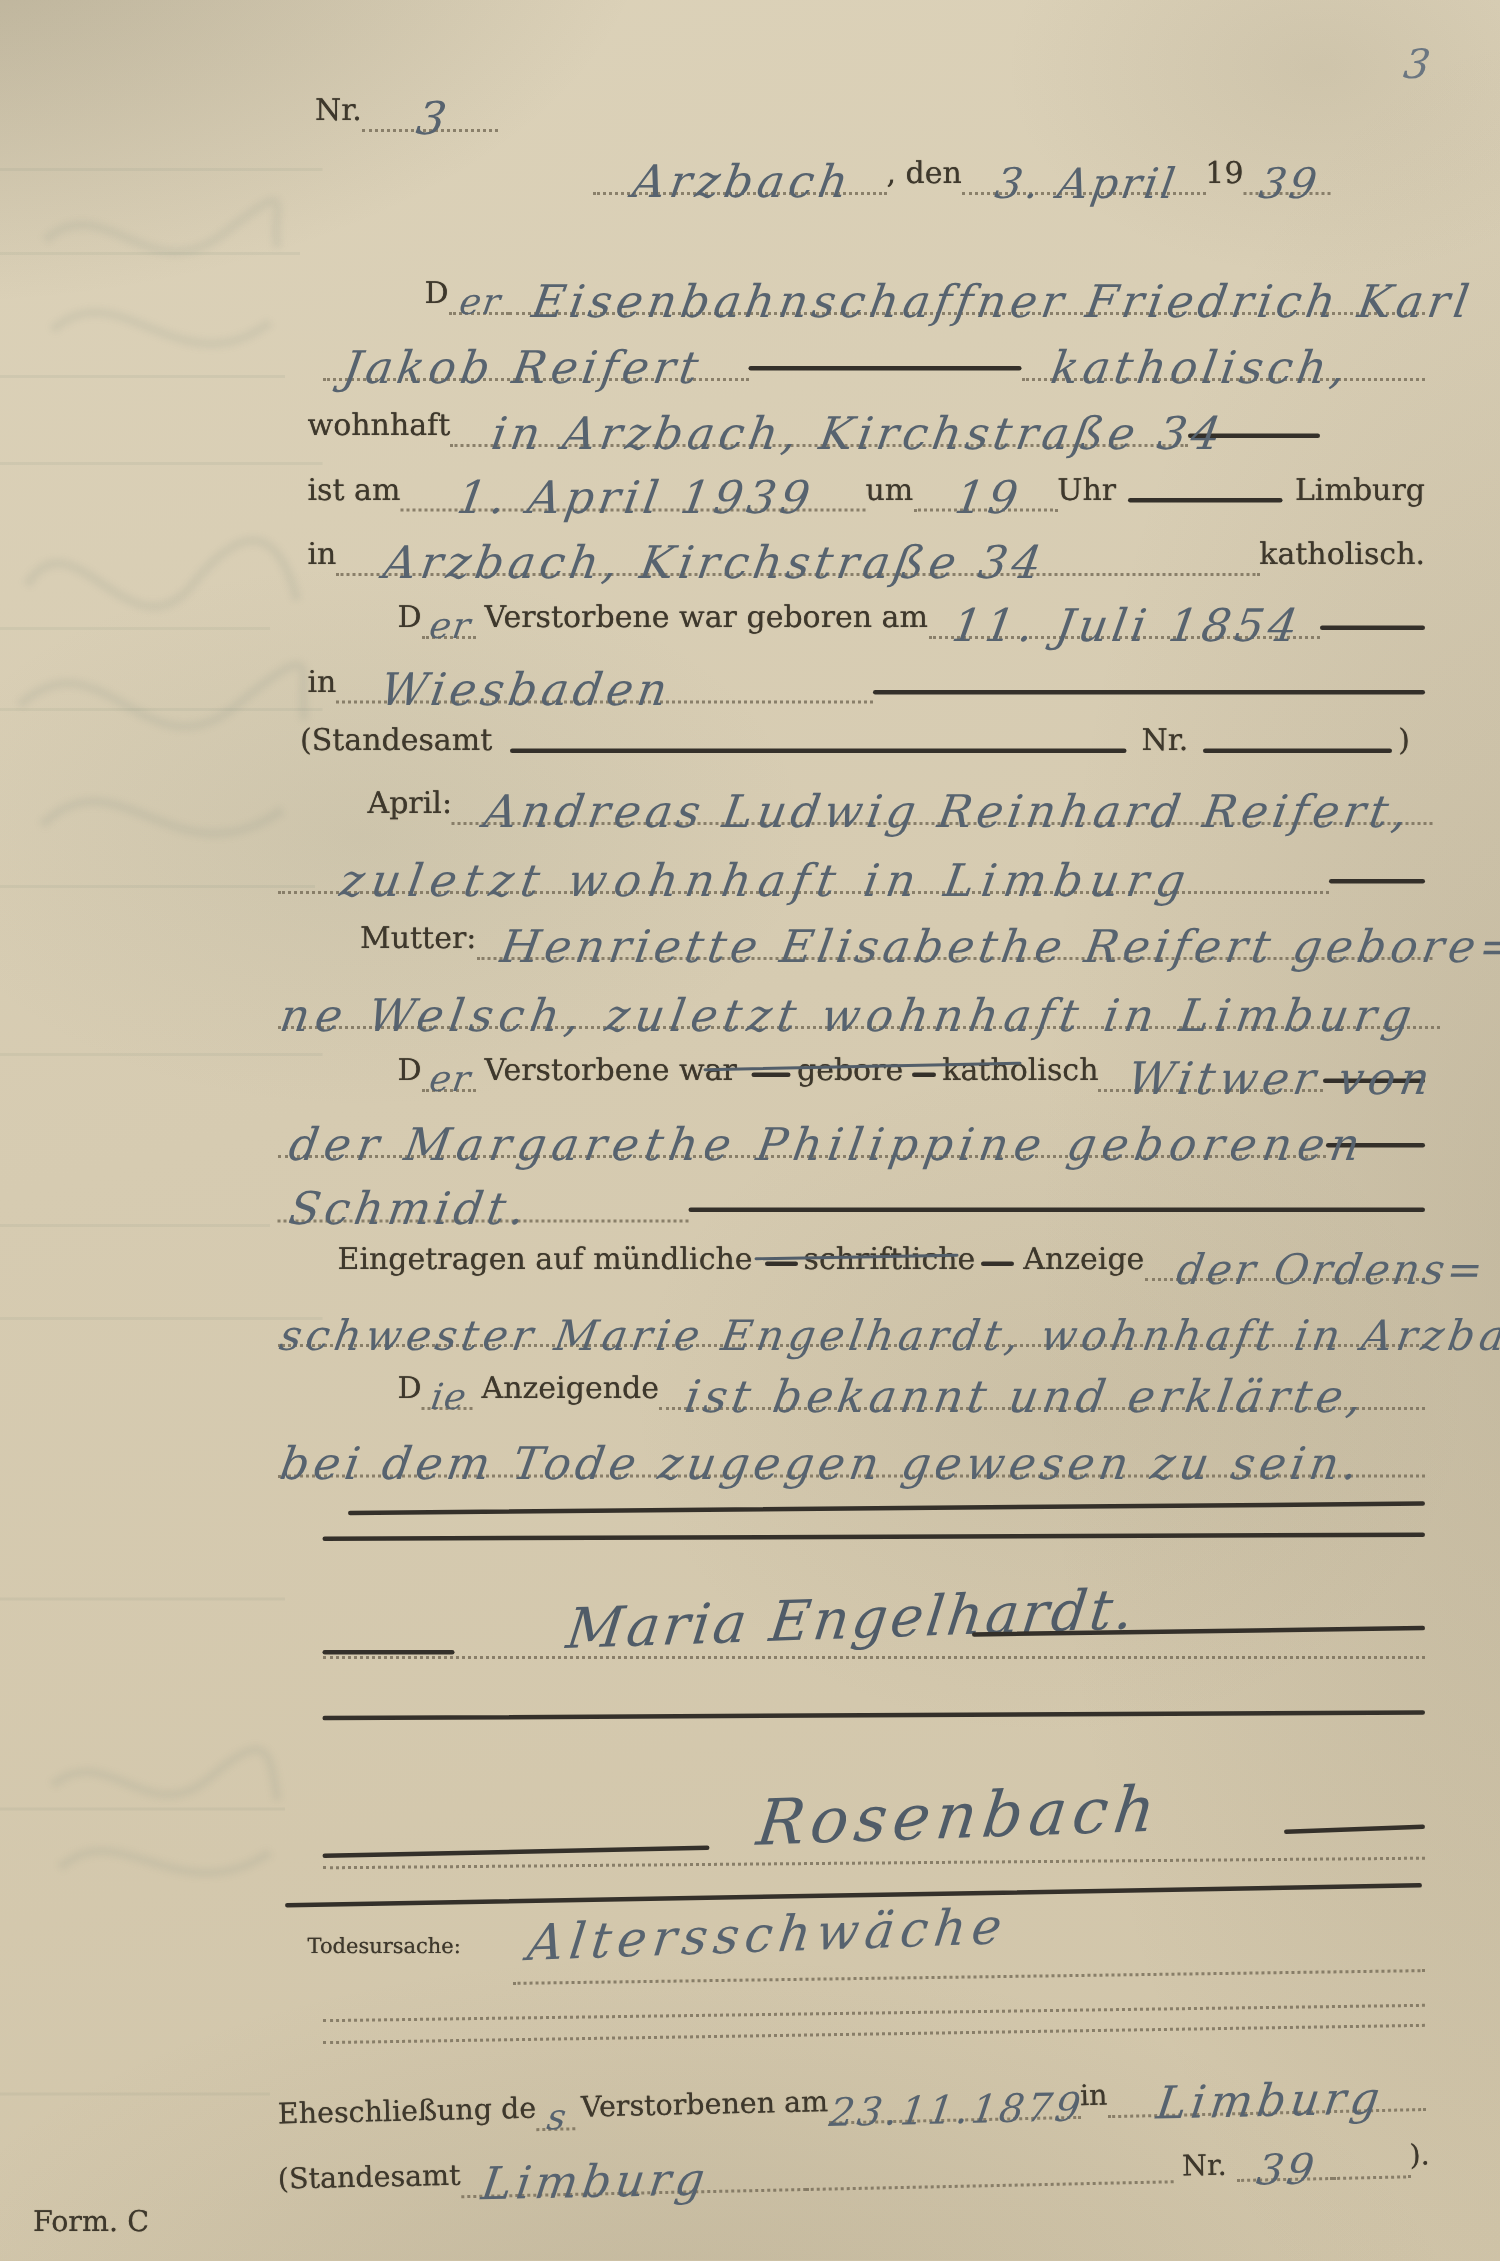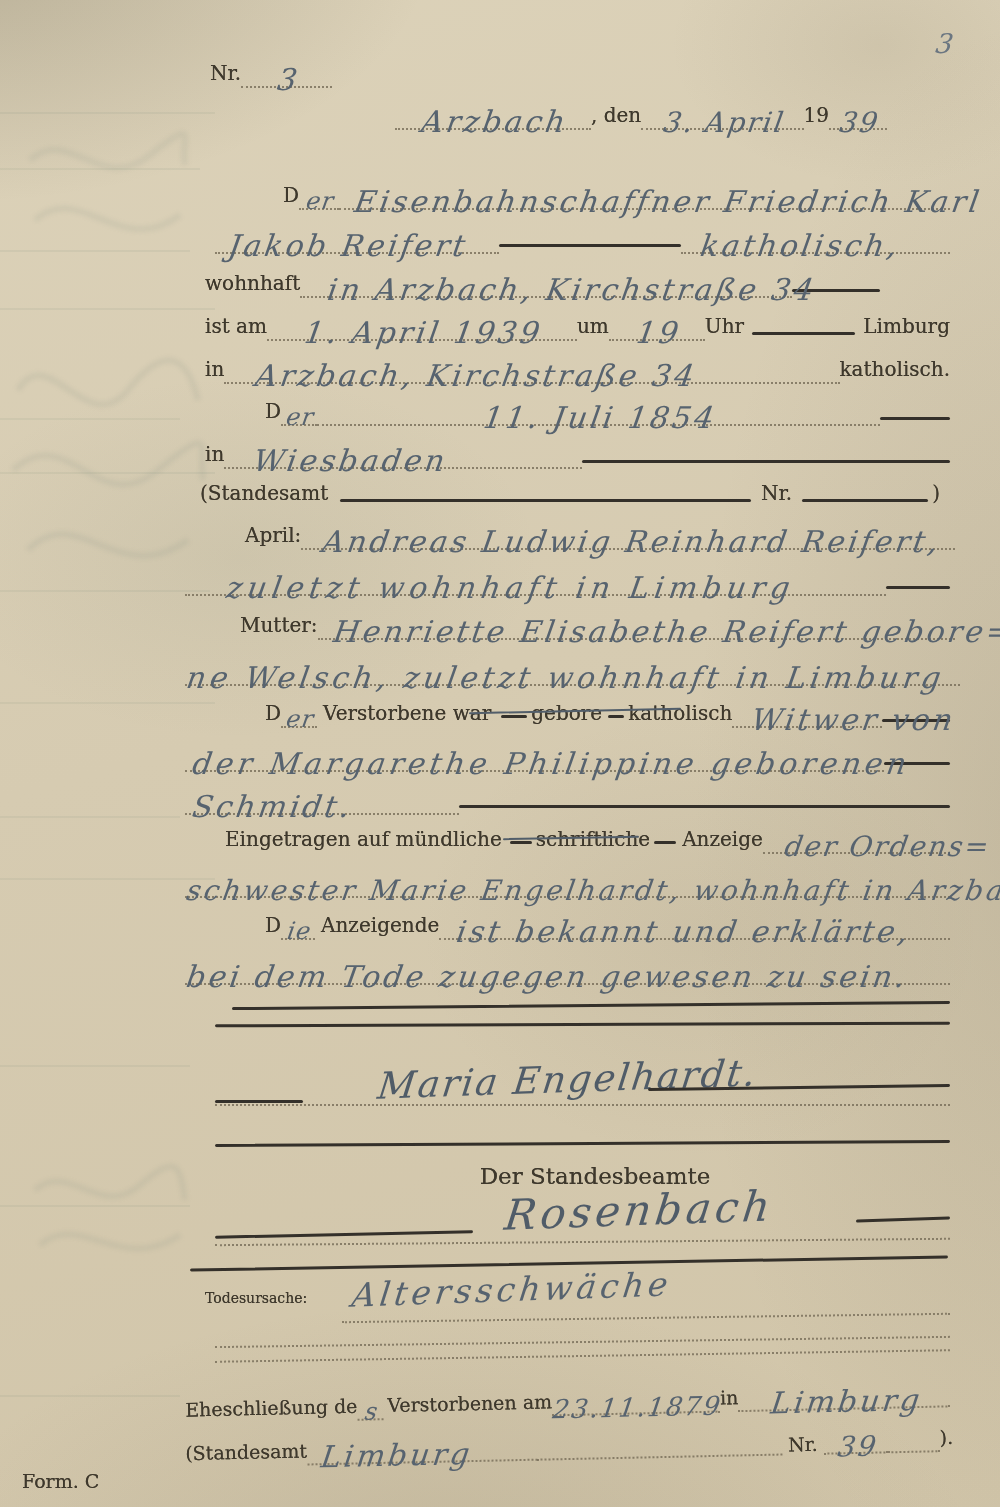--- a/index.html
+++ b/index.html
@@ -137,20 +137,21 @@
         <span class="hw lg">Arzbach, Kirchstraße 34</span>
       </span>
     <span class="print">katholisch.</span>
   </div>
 
   <div class="row" style="top:382px;left:265px;width:685px;height:44px;">
     <span class="print">D</span>
     <span class="fill c" style="flex:0 0 36px;">
         <span class="hw sm">er</span>
       </span>
+    <span class="print" style="margin-left:6px;">Verstorbene war geboren am</span>
     <span class="fill c">
         <span class="hw lg">11. Juli 1854</span>
       </span>
     <span class="rule" style="width:70px;margin-bottom:6px;"></span>
   </div>
 
   <div class="row" style="top:425px;left:205px;width:745px;height:44px;">
     <span class="print">in</span>
     <span class="fill" style="flex:0 0 330px;padding-left:28px;">
         <span class="hw lg">Wiesbaden</span>
@@ -257,23 +258,20 @@
   <div class="rule-abs" style="left:215px;top:1023px;width:735px;transform:rotate(-0.2deg);"></div>
 
 
   <div class="rule-abs" style="left:215px;top:1100px;width:88px;"></div>
   <span class="sig" style="left:378px;top:1058px;font-size:37px;">Maria Engelhardt.</span>
   <div class="rule-abs" style="left:648px;top:1086px;width:302px;transform:rotate(-0.8deg);"></div>
   <div class="dotted-abs" style="left:215px;top:1104px;width:735px;"></div>
 
   <div class="rule-abs" style="left:215px;top:1142px;width:735px;transform:rotate(-0.3deg);"></div>
 
-  <div class="row" style="top:1162px;left:190px;width:810px;height:30px;justify-content:center;">
-    <span class="print" style="font-size:23px;">Der Standesbeamte</span>
-  </div>
   <span class="sig" style="left:505px;top:1186px;font-size:42px;letter-spacing:4px;">Rosenbach</span>
   <div class="rule-abs" style="left:215px;top:1233px;width:258px;transform:rotate(-1.2deg);"></div>
   <div class="rule-abs" style="left:856px;top:1218px;width:94px;transform:rotate(-2deg);"></div>
   <div class="dotted-abs" style="left:215px;top:1241px;width:735px;transform:rotate(-0.5deg);"></div>
 
   <div class="rule-abs" style="left:190px;top:1262px;width:758px;transform:rotate(-1deg);"></div>
 
   <span class="print" style="position:absolute;left:205px;top:1271px;font-size:14px;margin-top:20px;">Todesursache:</span>
   <span class="sig" style="left:352px;top:1270px;font-size:33px;letter-spacing:4px;color:#57636f;">Altersschwäche</span>
   <div class="dotted-abs" style="left:342px;top:1317px;width:608px;transform:rotate(-0.8deg);"></div>

